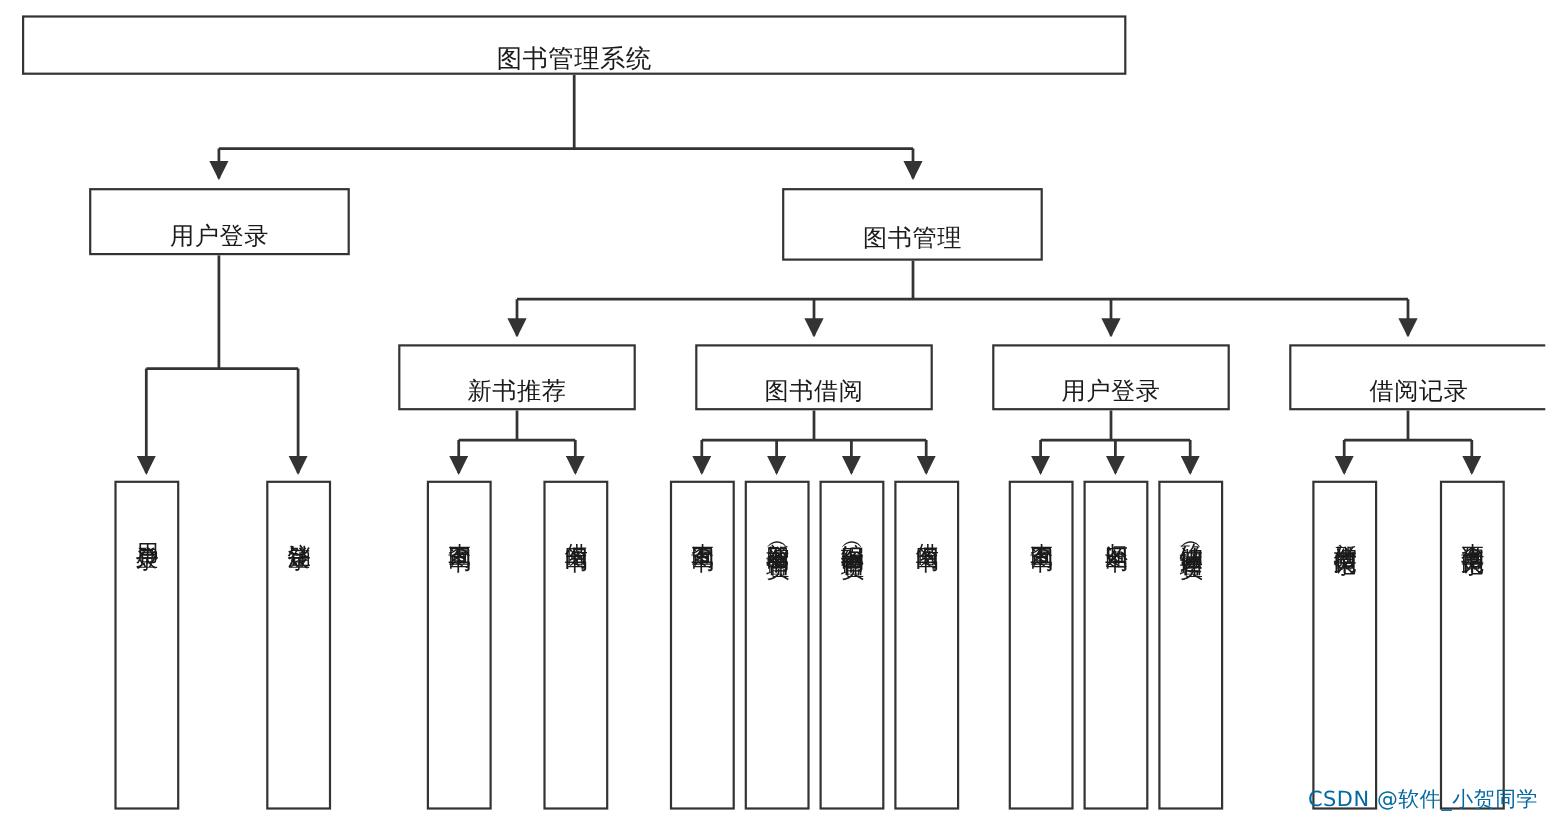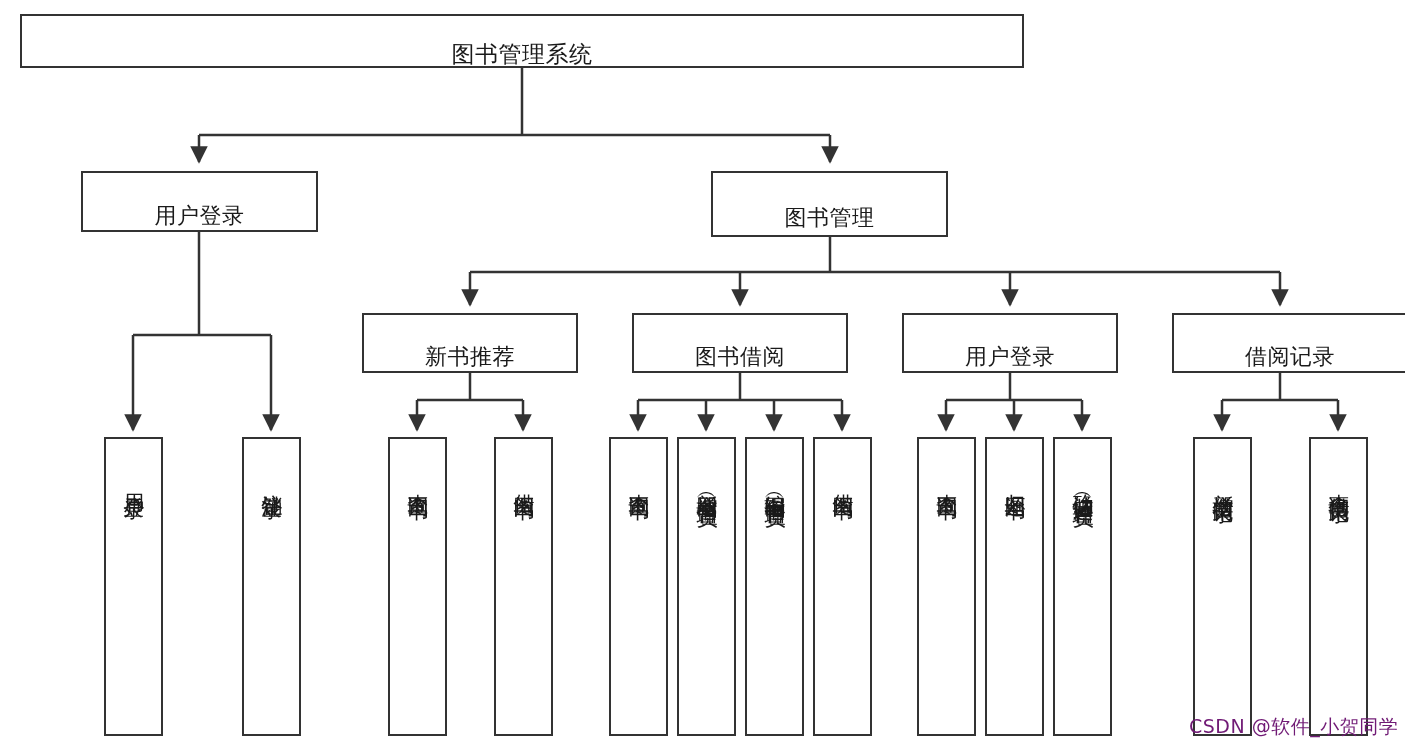--- a/index.html
+++ b/index.html
@@ -55,21 +55,21 @@
   .node.vert .lbl {
     writing-mode: vertical-rl;
     text-orientation: upright;
     font-size: 21px;
     letter-spacing: 2px;
     line-height: 1;
     white-space: nowrap;
   }
   .watermark {
     position: absolute;
-    color: #701a75;
+    color: #0369a1;
     font-size: 19px;
     letter-spacing: 0.5px;
     white-space: nowrap;
   }
 </style>
 </head>
 <body>
 
 <div id="canvas">
 

